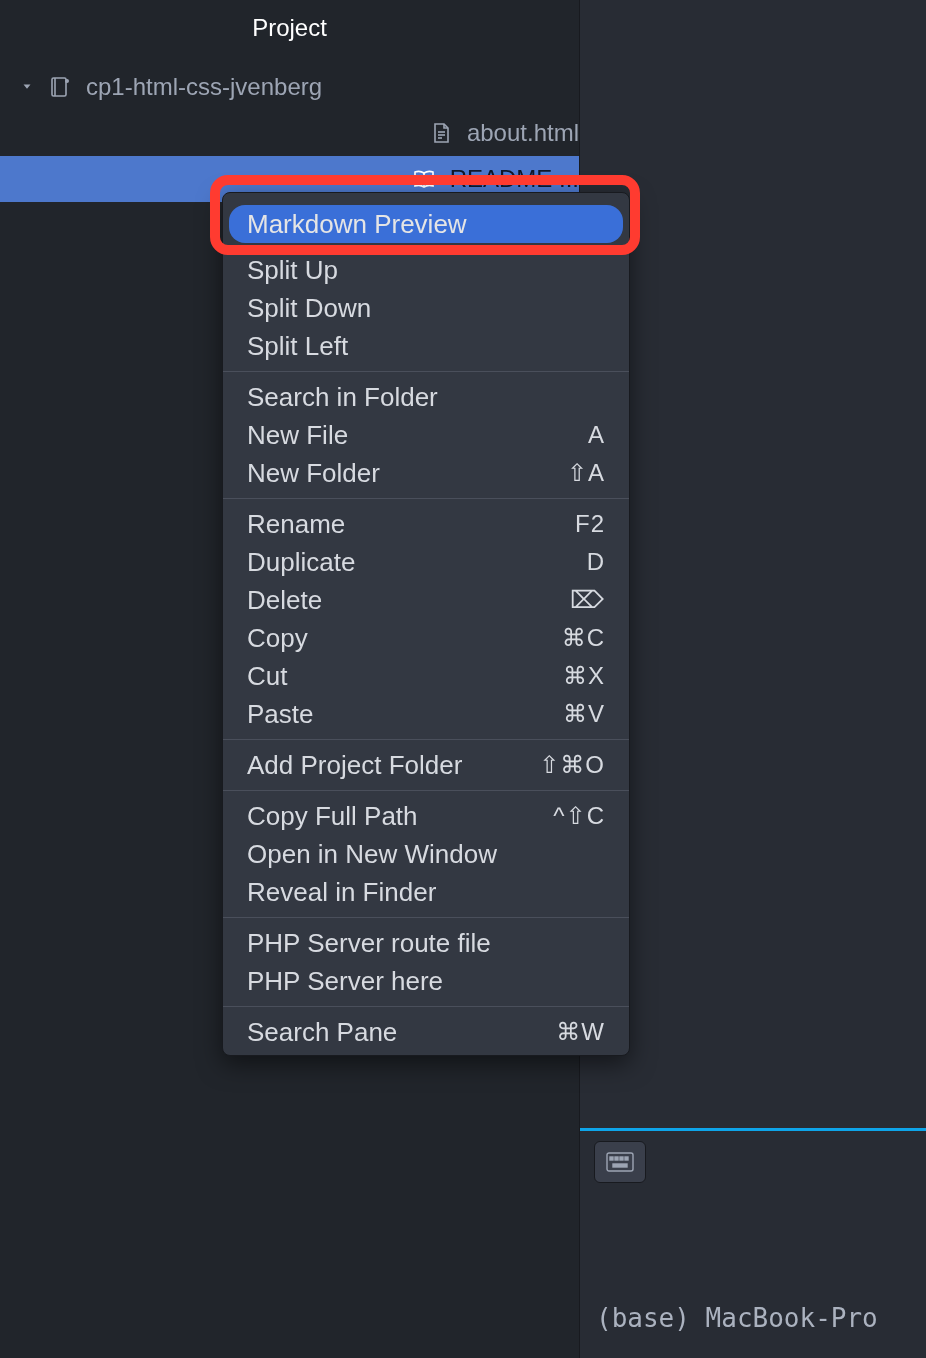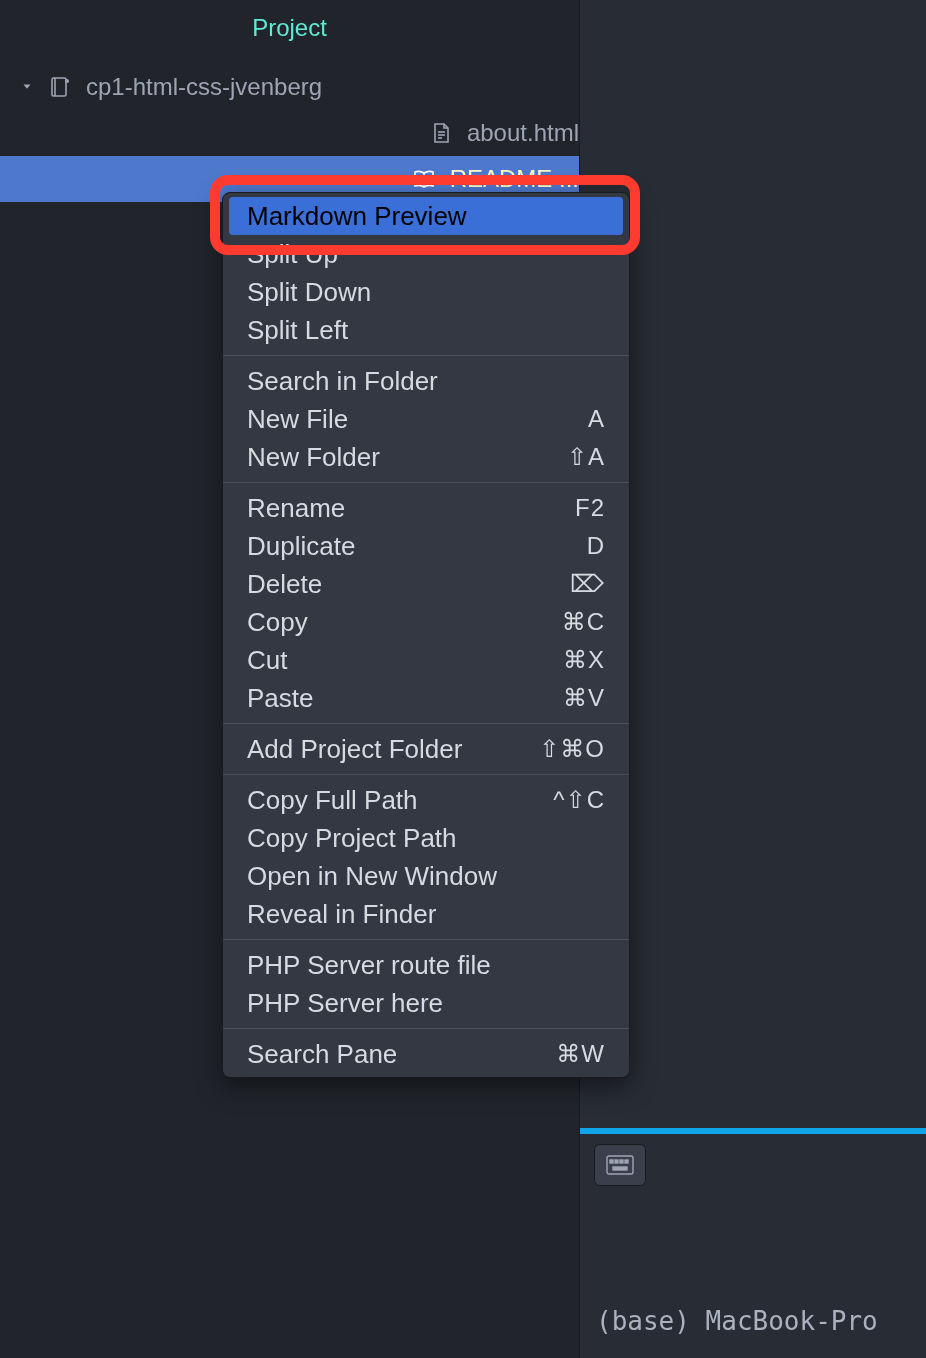--- a/index.html
+++ b/index.html
@@ -16,37 +16,37 @@
       width: 580px;
       height: 100%;
       background: #21252b;
       border-right: 1px solid #181a1f;
       position: relative;
     }
     .panel-title {
       text-align: center;
       padding: 14px 0 18px 0;
       font-size: 24px;
-      color: #5eead4;
+      color: #ffffff;
     }
     .tree {
       padding-top: 4px;
     }
     .tree-row {
       display: flex;
       align-items: center;
       height: 46px;
       padding-left: 20px;
       font-size: 24px;
       color: #9da5b4;
       gap: 14px;
     }
     .tree-row.selected {
       background: #4d78cc;
-      color: #fef9c3;
+      color: #0f172a;
     }
     .tree-row.file { padding-left: 76px; justify-content: flex-end; }
     .chevron {
       width: 14px;
       height: 14px;
       display: inline-flex;
       align-items: center;
     }
     .icon {
       width: 24px;
@@ -82,23 +82,23 @@
     .menu-item {
       display: flex;
       justify-content: space-between;
       align-items: center;
       padding: 16px 24px;
       height: 38px;
       cursor: default;
     }
     .menu-item.highlighted {
       background: #3a6fd8;
-      color: #000000;
-      border-radius: 4px;
-      margin: 0 6px;
+      color: #e5e5e5;
+      border-radius: 16px;
+      margin: 8px 6px;
       padding: 4px 18px;
     }
     .menu-sep {
       height: 1px;
       background: #4a4f5b;
       margin: 6px 0;
     }
     .shortcut {
       font-size: 24px;
       color: #d7dae0;
@@ -112,21 +112,21 @@
       right: 0;
       bottom: 0;
       background: #282c34;
     }
     .terminal {
       position: absolute;
       left: 0;
       right: 0;
       bottom: 0;
       height: 230px;
-      border-top: 6px solid #0ea5e9;
+      border-top: 3px solid #0ea5e9;
       background: #282c34;
     }
     .terminal .toolbar {
       display: flex;
       padding: 10px 14px;
       gap: 10px;
     }
     .terminal .toolbar-btn {
       width: 52px;
       height: 42px;
@@ -283,23 +283,20 @@
     <div class="menu-item">
       <span>Add Project Folder</span>
       <span class="shortcut">⇧⌘O</span>
     </div>
     <div class="menu-sep"></div>
     <div class="menu-item">
       <span>Copy Full Path</span>
       <span class="shortcut">^⇧C</span>
     </div>
     <div class="menu-item">
-      <span>Copy Project Path</span>
-    </div>
-    <div class="menu-item">
       <span>Open in New Window</span>
     </div>
     <div class="menu-item">
       <span>Reveal in Finder</span>
     </div>
     <div class="menu-sep"></div>
     <div class="menu-item">
       <span>PHP Server route file</span>
     </div>
     <div class="menu-item">

